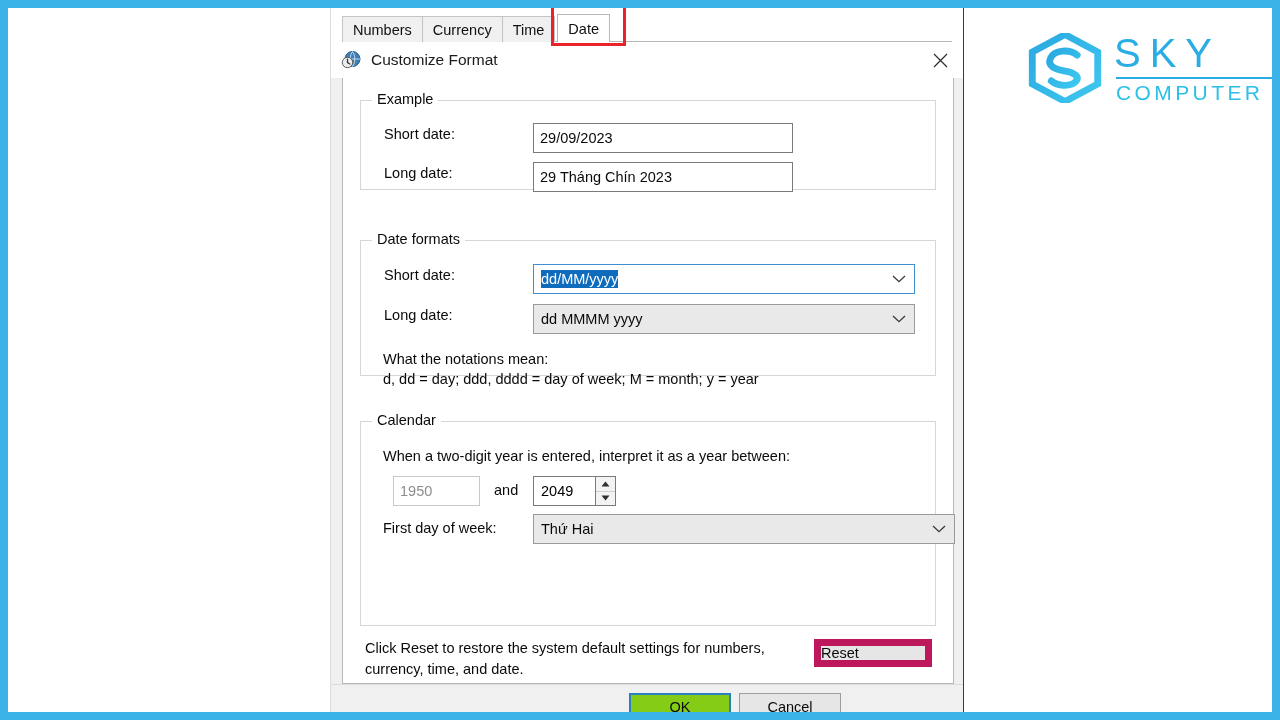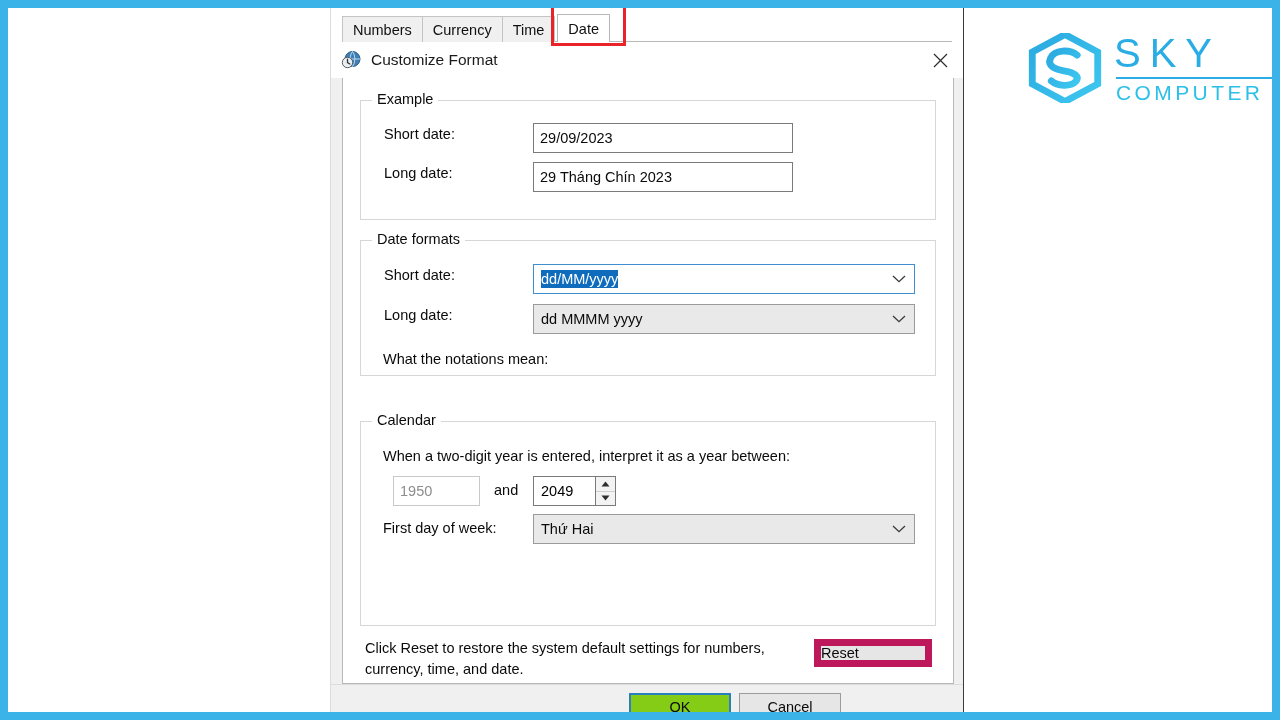--- a/index.html
+++ b/index.html
@@ -295,21 +295,21 @@
         <div id="titlebar-text">Customize Format</div>
         <div id="close-btn">
           <svg width="15" height="15" viewBox="0 0 15 15">
             <path d="M1 1 L14 14 M14 1 L1 14" stroke="#2b2b2b" stroke-width="1.2" fill="none"></path>
           </svg>
         </div>
       </div>
 
       <div id="tabpage">
 
-        <div class="group" style="left:17px; top:22px; width:576px; height:120px;">
+        <div class="group" style="left:17px; top:22px; width:576px; height:90px;">
           <div class="group-title">Example</div>
 
           <div class="row" style="left:23px; top:25px;">
             <div class="lbl" style="width:145px;">Short date:</div>
           </div>
           <div class="field" style="position:absolute; left:172px; top:22px; width:260px;">
             <span>29/09/2023</span>
           </div>
 
           <div class="row" style="left:23px; top:64px;">
@@ -338,20 +338,21 @@
           </div>
           <div class="combo" style="position:absolute; left:172px; top:63px; width:382px;">
             <span>dd MMMM yyyy</span>
             <svg class="chev" viewBox="0 0 14 9">
               <path d="M1 1.5 L7 7.2 L13 1.5" fill="none" stroke="#3a3a3a" stroke-width="1.3"></path>
             </svg>
           </div>
 
           <div class="note" style="position:absolute; left:22px; top:108px; width:540px;">
             <div>What the notations mean:</div>
+            <div>d, dd = day;  ddd, dddd = day of week;  M = month;  y = year</div>
           </div>
         </div>
 
         <div class="group" style="left:17px; top:343px; width:576px; height:205px;">
           <div class="group-title">Calendar</div>
 
           <div class="lbl" style="position:absolute; left:22px; top:26px;">When a two-digit year is entered, interpret it as a year between:</div>
 
           <div class="field disabled-field" style="position:absolute; left:32px; top:54px; width:87px;">
             <span>1950</span>
@@ -372,21 +373,21 @@
               <div class="spin-btn">
                 <svg width="9" height="6" viewBox="0 0 9 6">
                   <path d="M0.5 0.5 L8.5 0.5 L4.5 5.5 Z" fill="#2e2e2e"></path>
                 </svg>
               </div>
             </div>
           </div>
 
           <div class="lbl" style="position:absolute; left:22px; top:98px;">First day of week:</div>
 
-          <div class="combo" style="position:absolute; left:172px; top:92px; width:382px;">
+          <div class="combo" style="position:absolute; left:172px; top:92px; width:422px;">
             <span>Thứ Hai</span>
             <svg class="chev" viewBox="0 0 14 9">
               <path d="M1 1.5 L7 7.2 L13 1.5" fill="none" stroke="#3a3a3a" stroke-width="1.3"></path>
             </svg>
           </div>
         </div>
 
       </div>
 
       <div id="reset-text" style="left:34px; top:630px;">Click Reset to restore the system default settings for numbers, currency, time, and date.</div>

